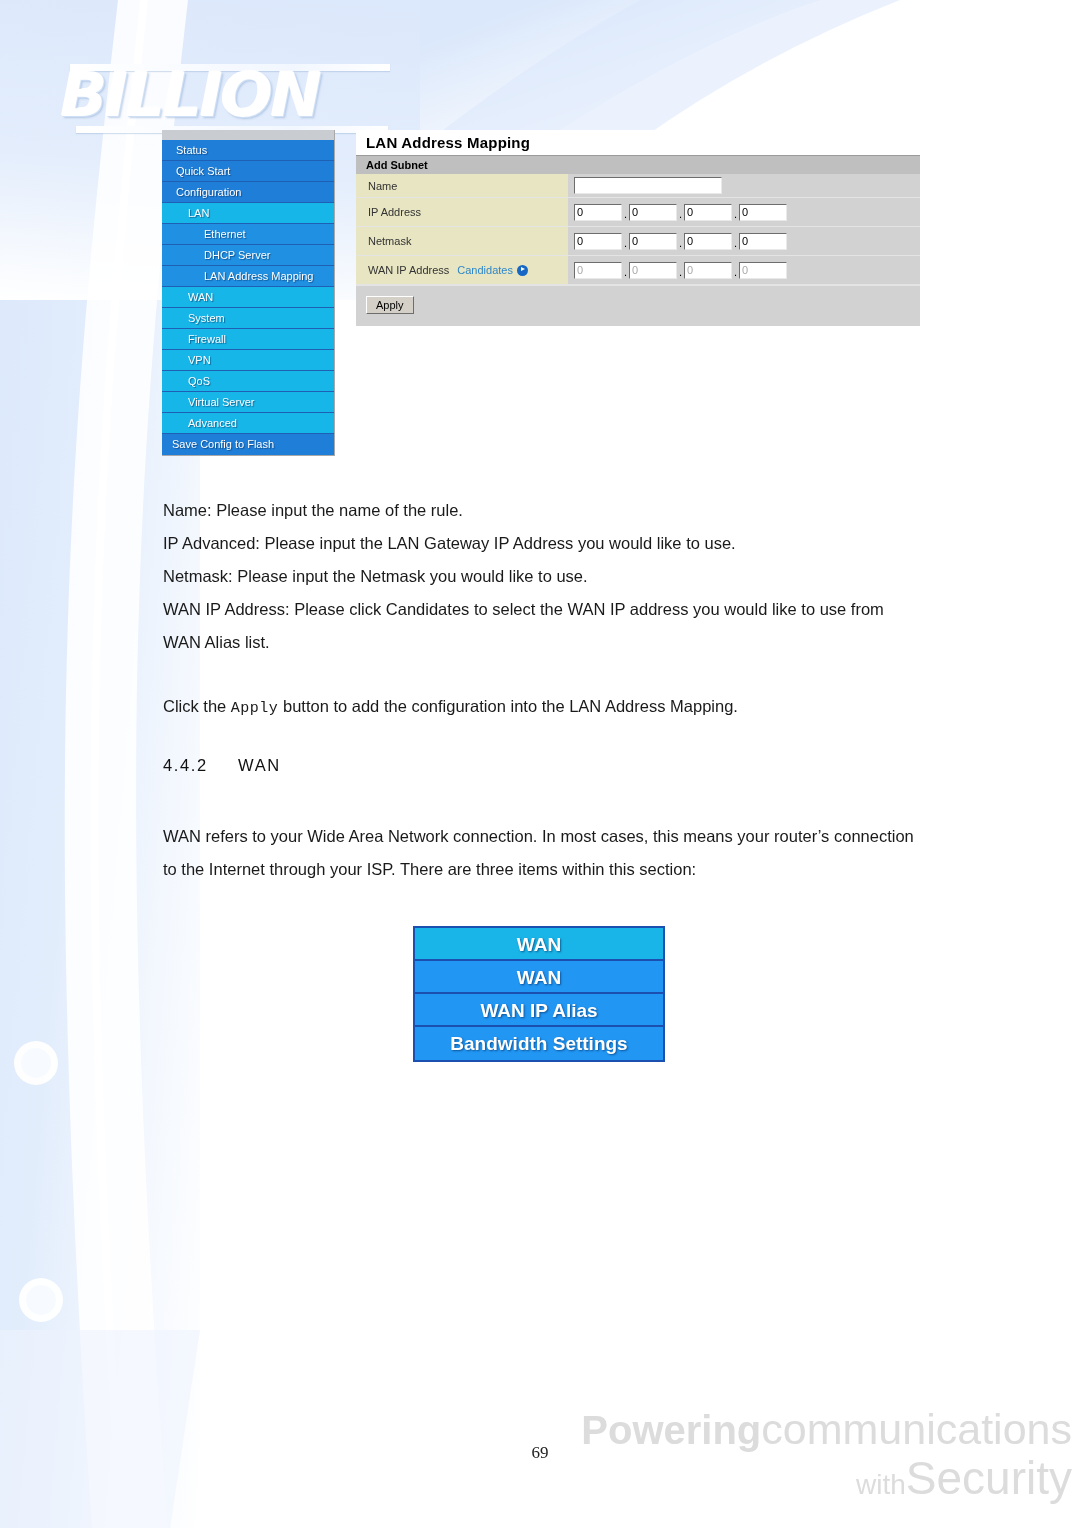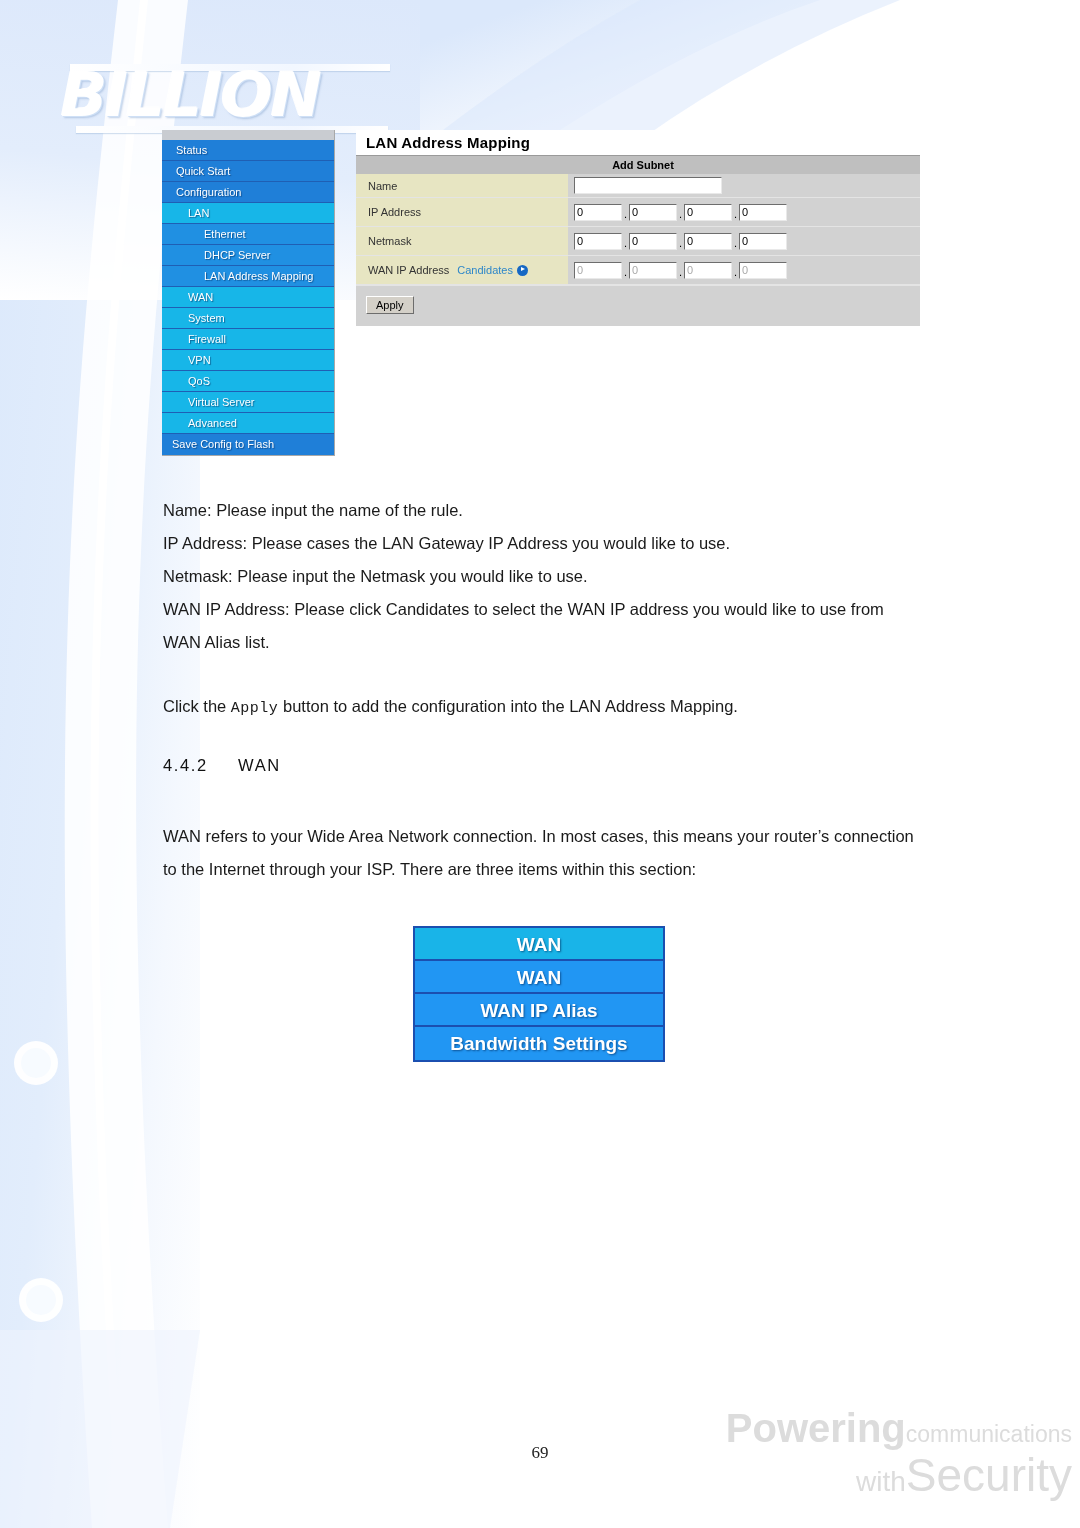--- a/index.html
+++ b/index.html
@@ -132,21 +132,20 @@
     background: #ffffff;
     letter-spacing: 0.2px;
   }
   #panel .panel-subhead {
     background: #bfbfbf;
     font-size: 11px;
     font-weight: bold;
     color: #000000;
     padding: 3px 0 3px 10px;
     border-top: 1px solid #9a9a9a;
-    text-align: center;
   }
   .form-area { background: #d2d2d2; }
   .frow {
     display: flex;
     align-items: stretch;
     min-height: 22px;
     border-bottom: 1px solid #e4e4e4;
   }
   .frow .flabel {
     width: 212px;
@@ -298,21 +297,21 @@
     right: 8px;
     top: 1408px;
     z-index: 2;
     text-align: right;
     color: #dcdcdc;
     line-height: 1;
     user-select: none;
   }
   #watermark .wm-line1 { font-size: 40px; }
   #watermark .wm-line1 b { font-weight: bold; }
-  #watermark .wm-line1 span.light { font-weight: normal; font-size: 23px; }
+  #watermark .wm-line1 span.light { font-weight: normal; font-size: 43px; }
   #watermark .wm-line2 { font-size: 46px; margin-top: 4px; }
   #watermark .wm-line2 span.small { font-size: 28px; }
 </style>
 </head>
 <body>
 
 <div id="bg-layer">
   <div class="bg-leftband"></div>
   <div class="bg-topleft"></div>
   <div class="bg-topleft2"></div>
@@ -421,21 +420,21 @@
       </div>
 
       <div class="apply-area">
         <button class="apply-btn">Apply</button>
       </div>
     </div>
   </div>
 </div>
 
 <div class="doc-text" style="top:494px;">Name: Please input the name of the rule.</div>
-<div class="doc-text" style="top:527px;">IP Address: Please cases the LAN Gateway IP Address you would like to use.</div>
+<div class="doc-text" style="top:527px;">IP Advanced: Please input the LAN Gateway IP Address you would like to use.</div>
 <div class="doc-text" style="top:560px;">Netmask: Please input the Netmask you would like to use.</div>
 <div class="doc-text" style="top:593px; width:760px;">WAN IP Address: Please click Candidates to select the WAN IP address you would like to use from WAN Alias list.</div>
 
 <div class="doc-text" style="top:690px;">
   <span>Click the </span><span class="mono-inline">Apply</span><span> button to add the configuration into the LAN Address Mapping.</span>
 </div>
 
 <div class="section-head" style="top:756px;">
   <span>4.4.2</span>
   <span style="display:inline-block;width:18px;"></span>

